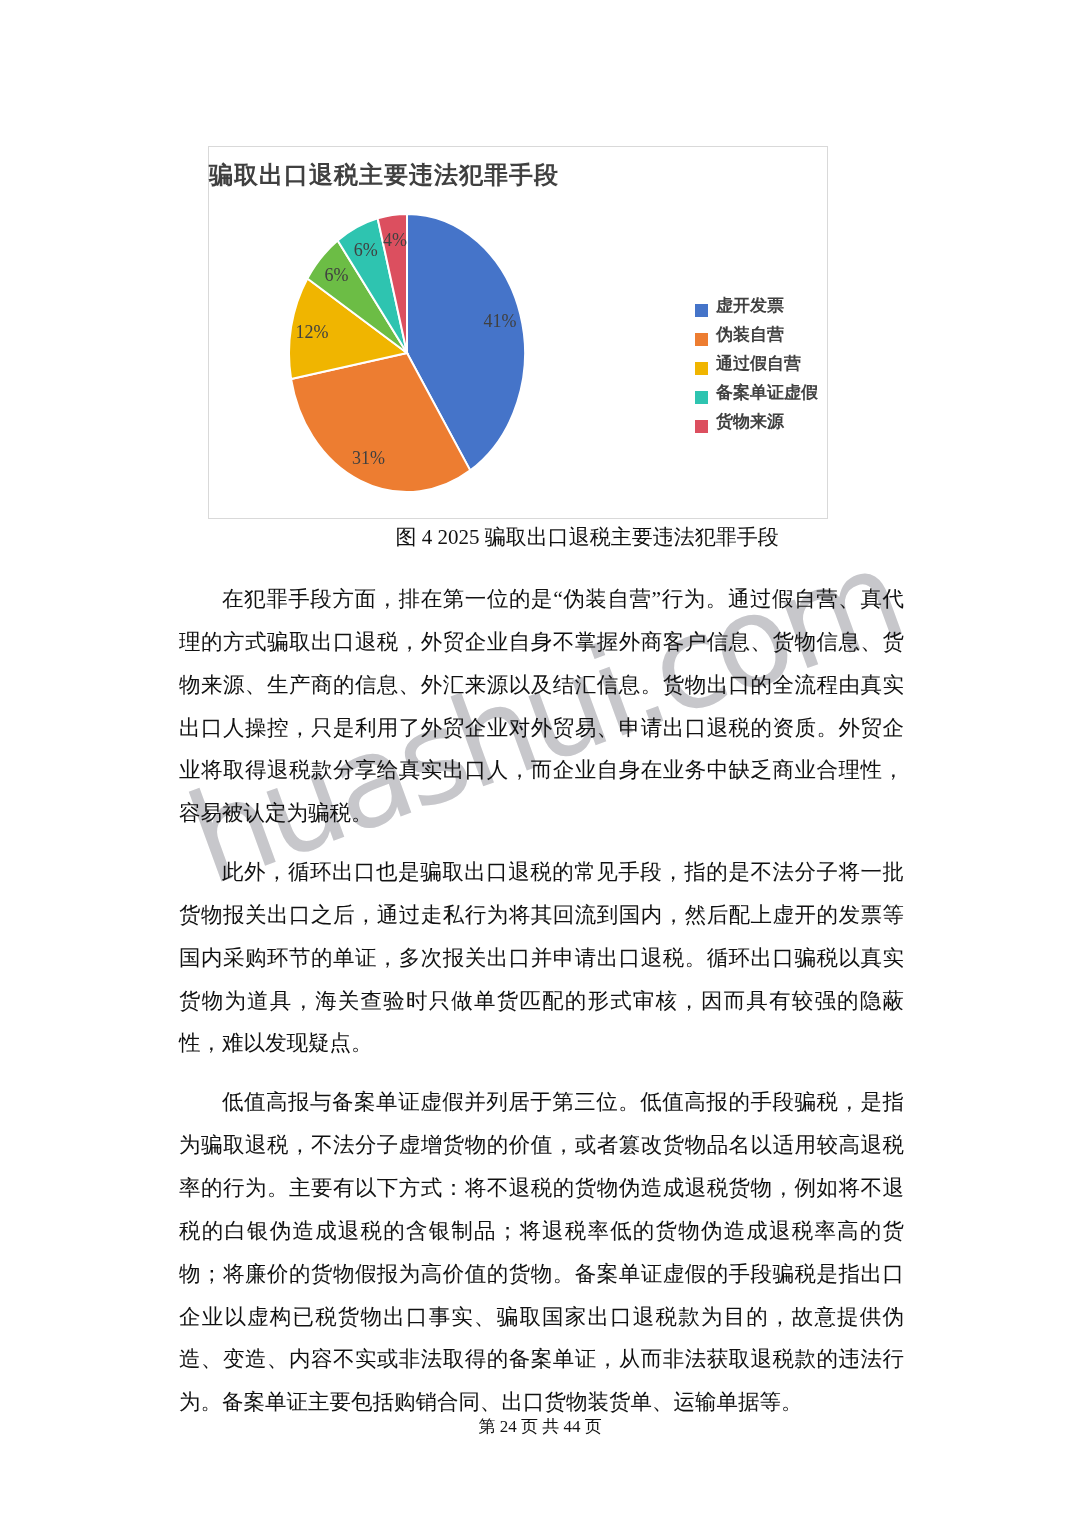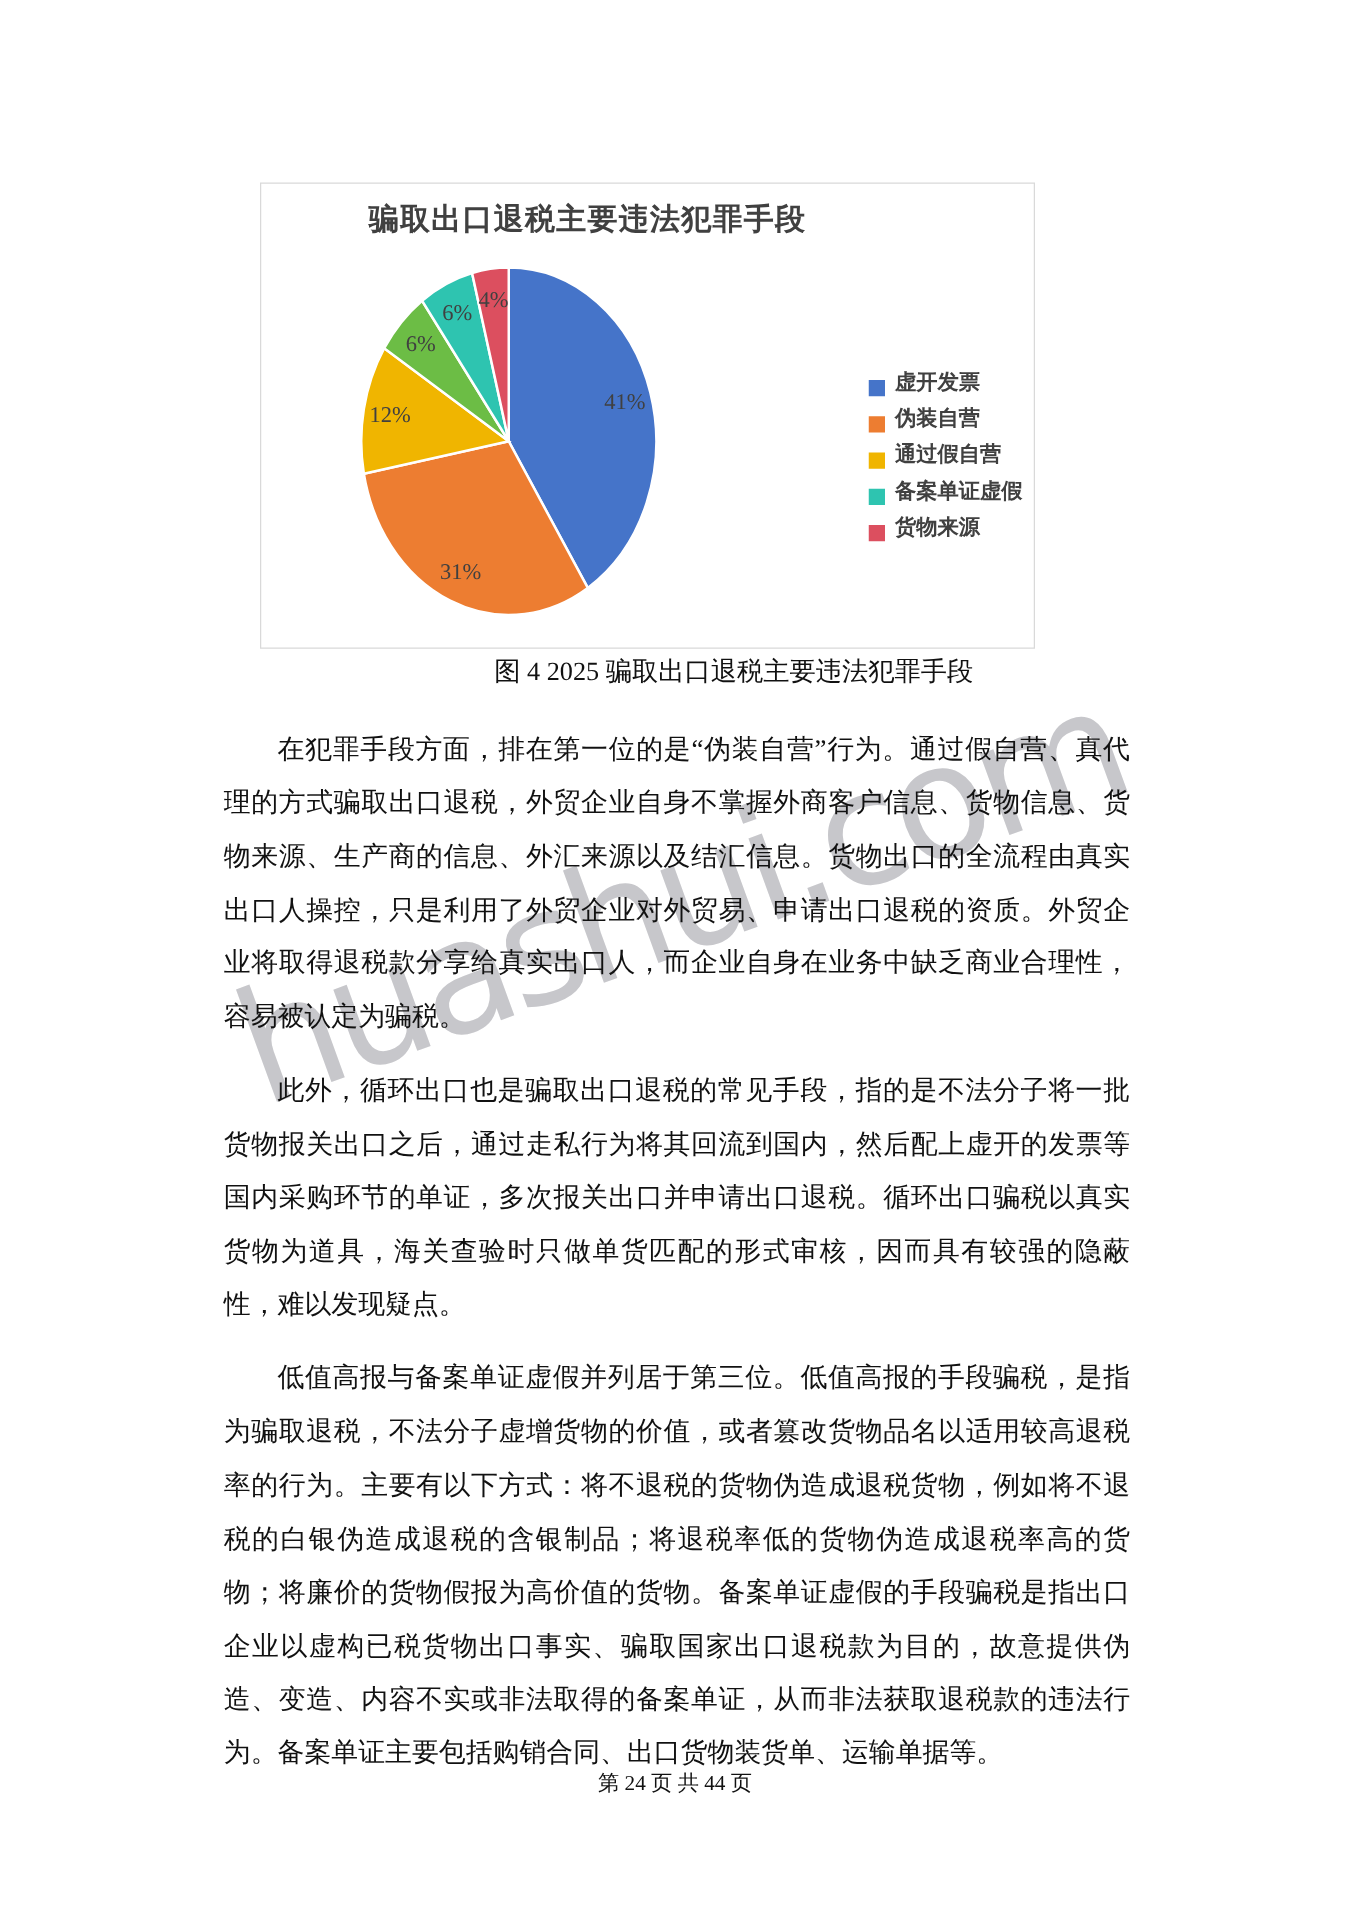--- a/index.html
+++ b/index.html
@@ -31,21 +31,21 @@
     position:absolute;
     left:208px;top:146px;
     width:618px;height:371px;
     border:1px solid #d9d9d9;
     background:#ffffff;
     z-index:1;
   }
   .chart-title{
     position:absolute;
     left:0;top:12px;width:522px;
-    text-align:center;
+    text-align:left;
     font-size:24px;
     font-weight:bold;
     color:#404040;
     letter-spacing:1px;
   }
   .pie-svg{position:absolute;left:0;top:0;}
   .pie-label{
     font-family:"Liberation Serif","DejaVu Serif",serif;
     font-size:18px;
   }

